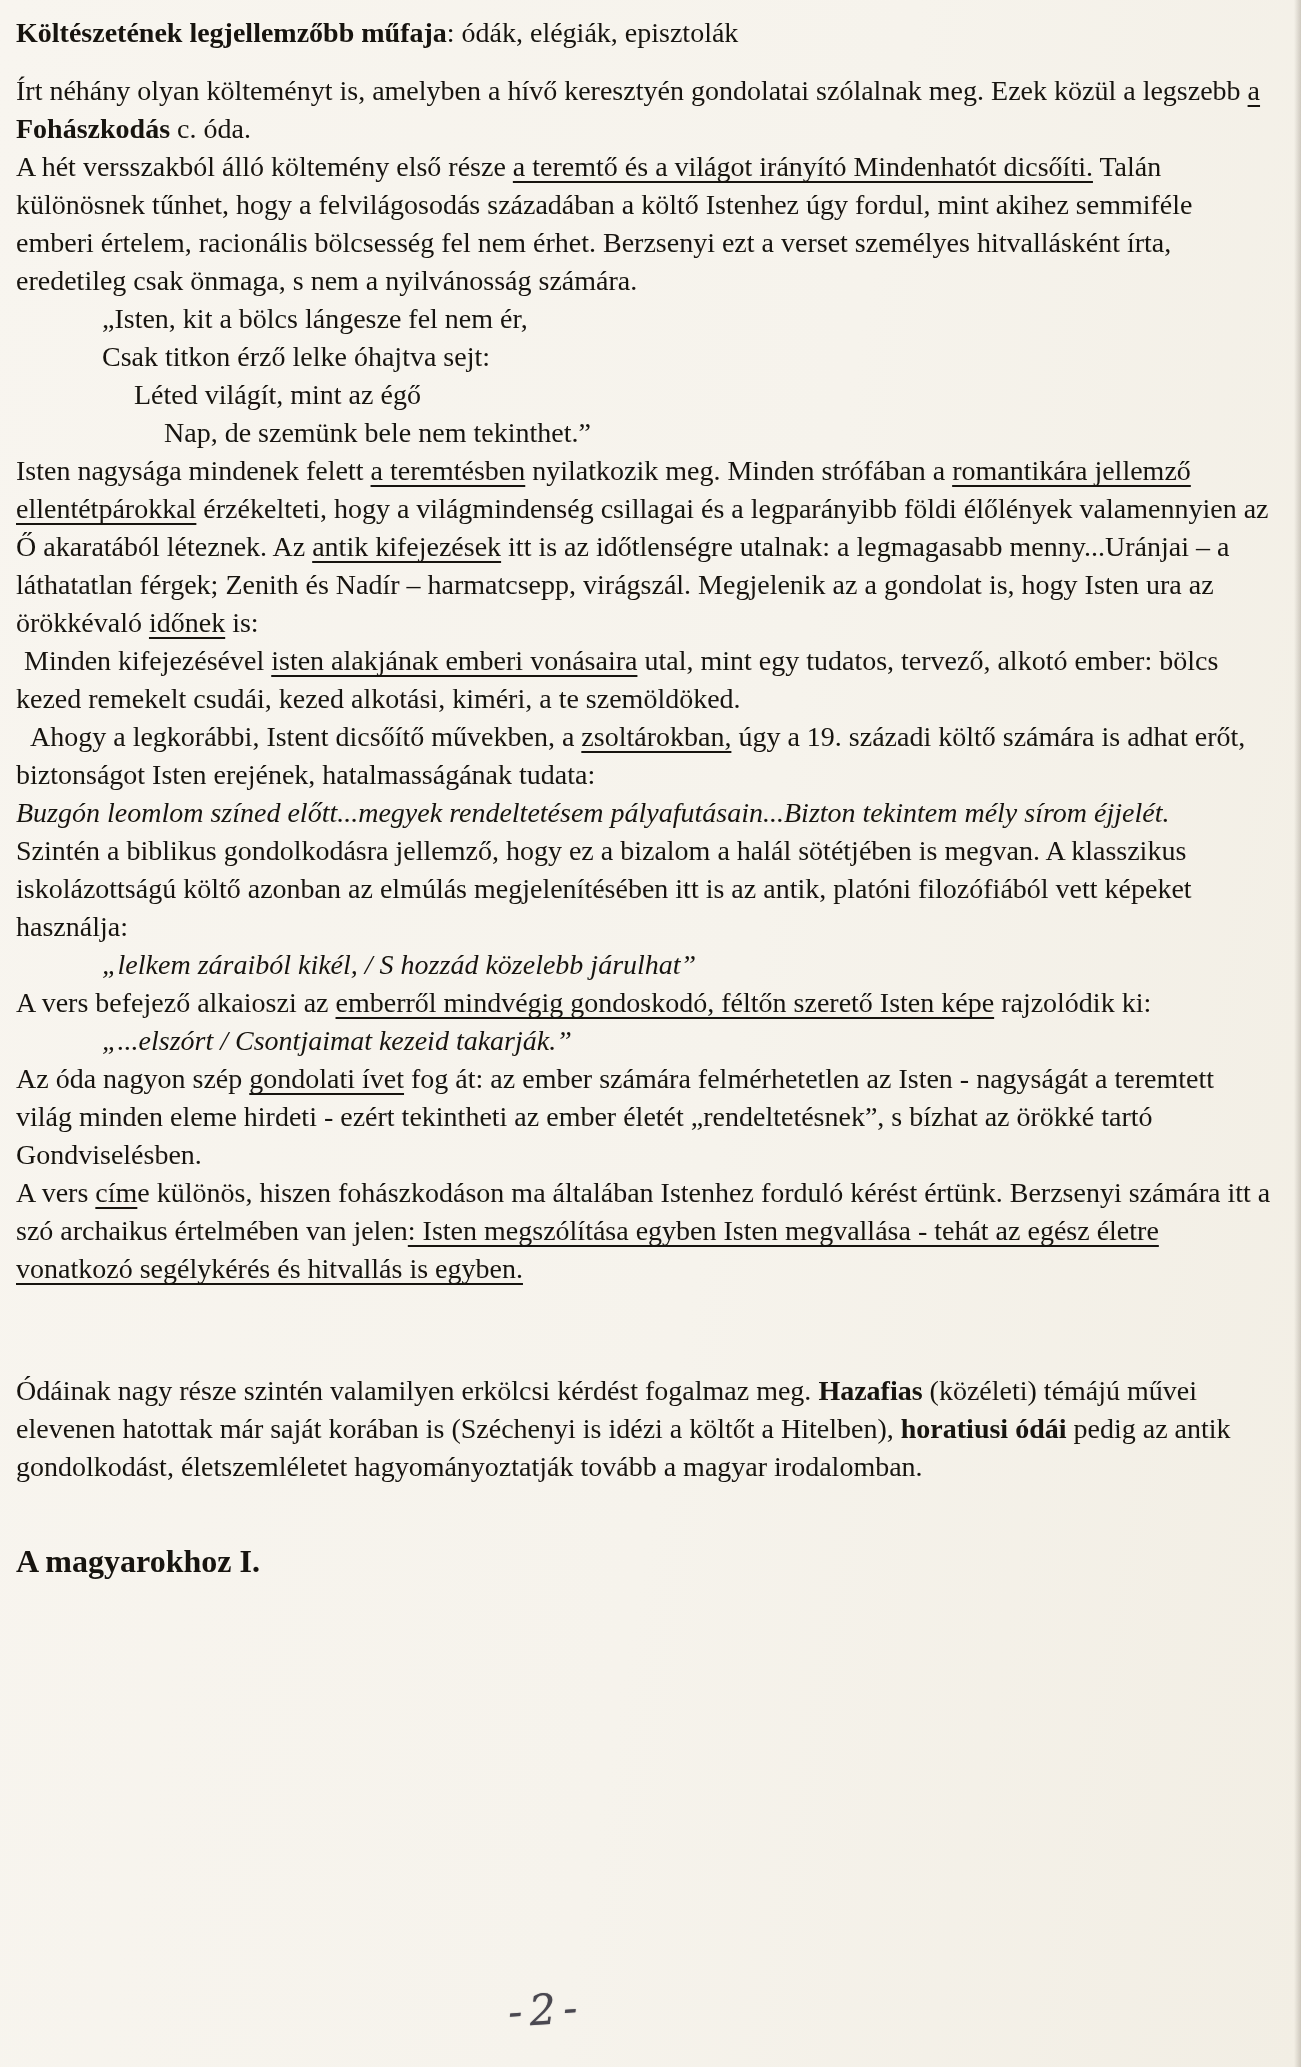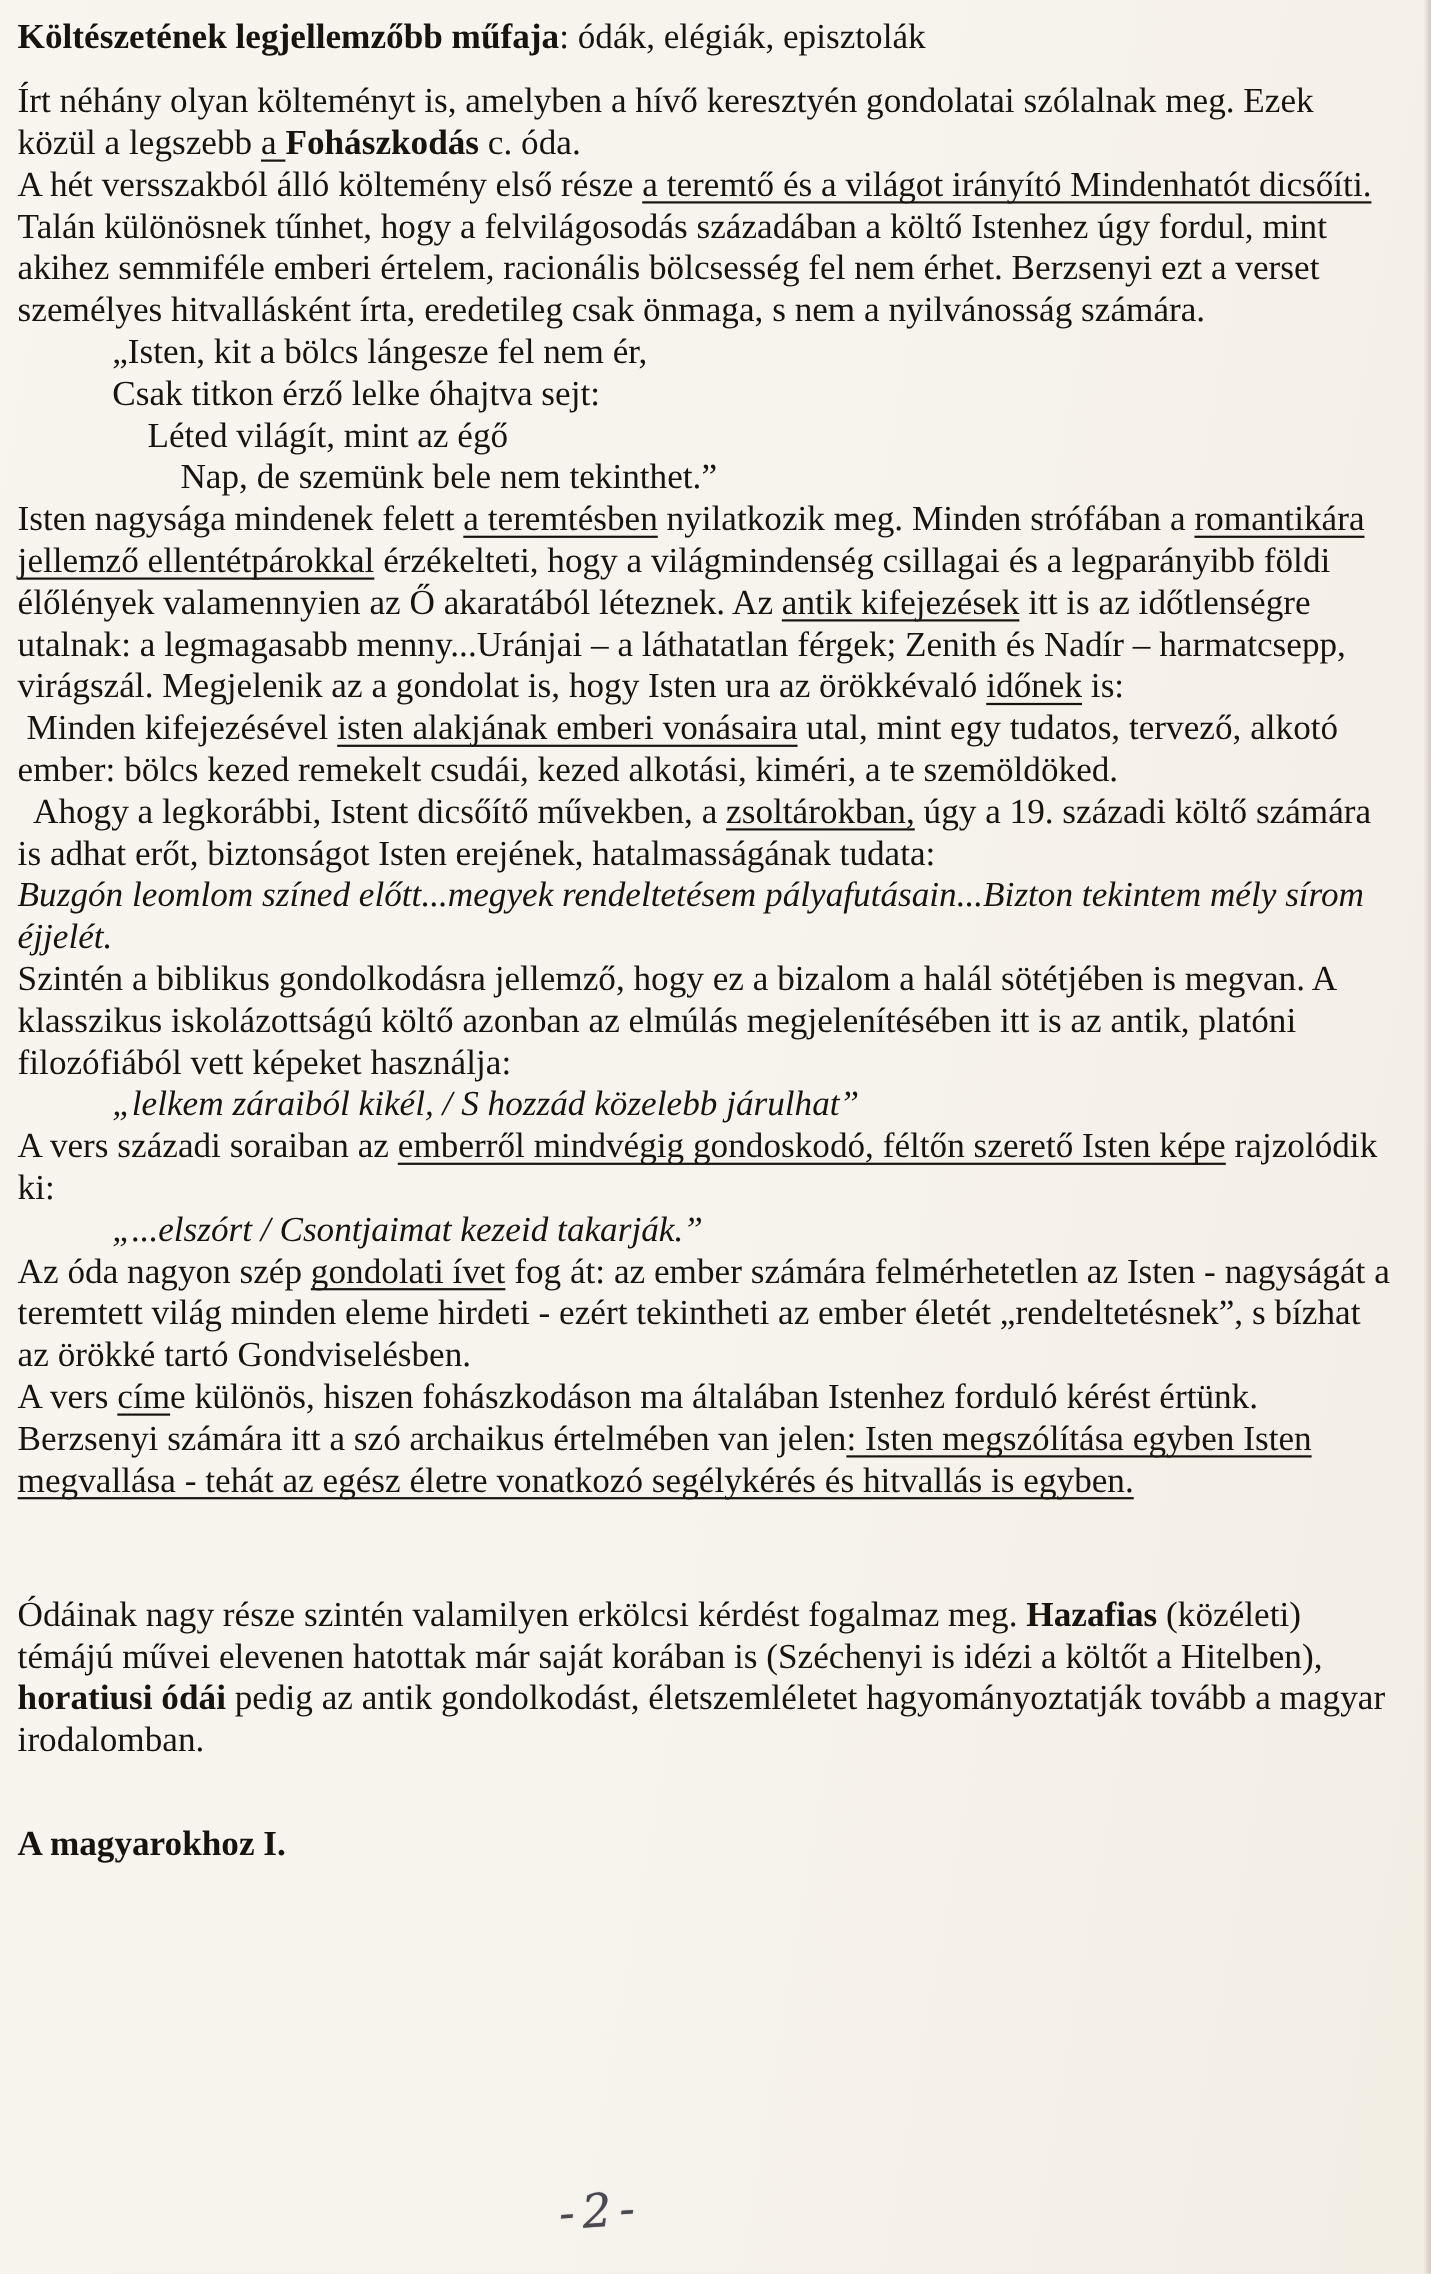--- a/index.html
+++ b/index.html
@@ -16,21 +16,21 @@
     padding:14px 28px 0 16px;
     background:linear-gradient(100deg,#f8f5ef 0%,#f6f3ec 55%,#f2eee4 100%);
     overflow:hidden;
     -webkit-font-smoothing:antialiased;
   }
   .page::after {
     content:""; position:absolute; top:0; right:0; width:7px; height:100%;
     background:linear-gradient(to right, rgba(0,0,0,0), rgba(110,100,88,0.28));
     pointer-events:none;
   }
-  p { margin:0; font-size:32px; line-height:38px; }
+  p { margin:0; font-size:28px; line-height:38px; }
   .b  { font-weight:bold; }
   .i  { font-style:italic; }
   .u  { text-decoration:underline; text-decoration-thickness:2px; text-underline-offset:5px; text-decoration-skip-ink:none; }
   .bu { font-weight:bold; text-decoration-thickness:2.5px; text-underline-offset:6px; text-decoration-skip-ink:none; }
   .title { margin-bottom:20px; }
   .poem-line  { }
   .ind1 { padding-left:86px; }
   .ind2 { padding-left:118px; }
   .ind3 { padding-left:148px; }
   .quote-line { font-style:italic; padding-left:86px; }
@@ -73,21 +73,21 @@
   <p class="p5"><span>Minden kifejezésével </span><span class="u">isten alakjának emberi vonásaira</span><span> utal, mint egy tudatos, tervező, alkotó ember: bölcs kezed remekelt csudái, kezed alkotási, kiméri, a te szemöldöked.</span></p>
 
   <p class="p6"><span>Ahogy a legkorábbi, Istent dicsőítő művekben, a </span><span class="u">zsoltárokban,</span><span> úgy a 19. századi költő számára is adhat erőt, biztonságot Isten erejének, hatalmasságának tudata:</span></p>
 
   <p class="i">Buzgón leomlom színed előtt...megyek rendeltetésem pályafutásain...Bizton tekintem mély sírom éjjelét.</p>
 
   <p>Szintén a biblikus gondolkodásra jellemző, hogy ez a bizalom a halál sötétjében is megvan. A klasszikus iskolázottságú költő azonban az elmúlás megjelenítésében itt is az antik, platóni filozófiából vett képeket használja:</p>
 
   <p class="quote-line">„lelkem záraiból kikél, / S hozzád közelebb járulhat”</p>
 
-  <p><span>A vers századi soraiban az </span><span class="u">emberről mindvégig gondoskodó, féltőn szerető Isten képe</span><span> rajzolódik ki:</span></p>
+  <p><span>A vers befejező alkaioszi az </span><span class="u">emberről mindvégig gondoskodó, féltőn szerető Isten képe</span><span> rajzolódik ki:</span></p>
 
   <p class="quote-line">„...elszórt / Csontjaimat kezeid takarják.”</p>
 
   <p><span>Az óda nagyon szép </span><span class="u">gondolati ívet</span><span> fog át: az ember számára felmérhetetlen az Isten - nagyságát a teremtett világ minden eleme hirdeti -  ezért  tekintheti az ember életét „rendeltetésnek”, s bízhat az örökké tartó Gondviselésben.</span></p>
 
   <p><span>A vers </span><span class="u">cím</span><span>e különös, hiszen fohászkodáson ma általában Istenhez forduló kérést értünk. Berzsenyi számára itt a szó archaikus értelmében van jelen</span><span class="u">: Isten megszólítása egyben Isten megvallása -  tehát az egész életre  vonatkozó segélykérés és hitvallás is egyben.</span></p>
 
   <p class="gap-big"><span>Ódáinak nagy része szintén valamilyen erkölcsi kérdést fogalmaz meg. </span><span class="b">Hazafias</span><span> (közéleti) témájú művei elevenen hatottak már saját korában is (Széchenyi is idézi a költőt a Hitelben), </span><span class="b">horatiusi ódái</span><span> pedig az antik gondolkodást, életszemléletet hagyományoztatják tovább a magyar irodalomban.</span></p>
 
   <p class="heading"><span class="bu">A magyarokhoz I.</span></p>

